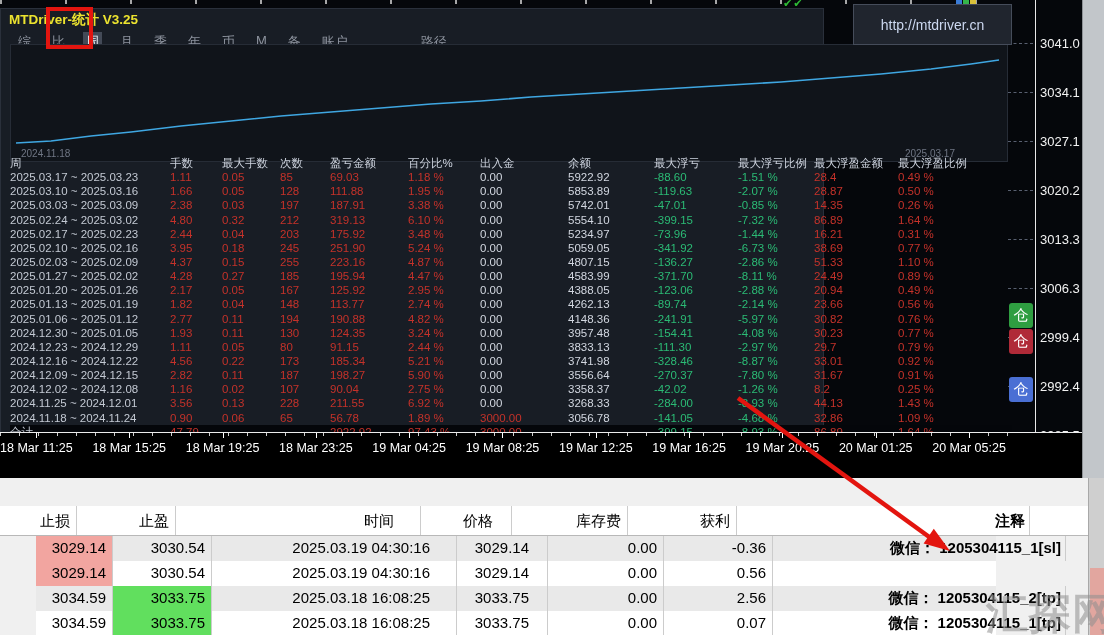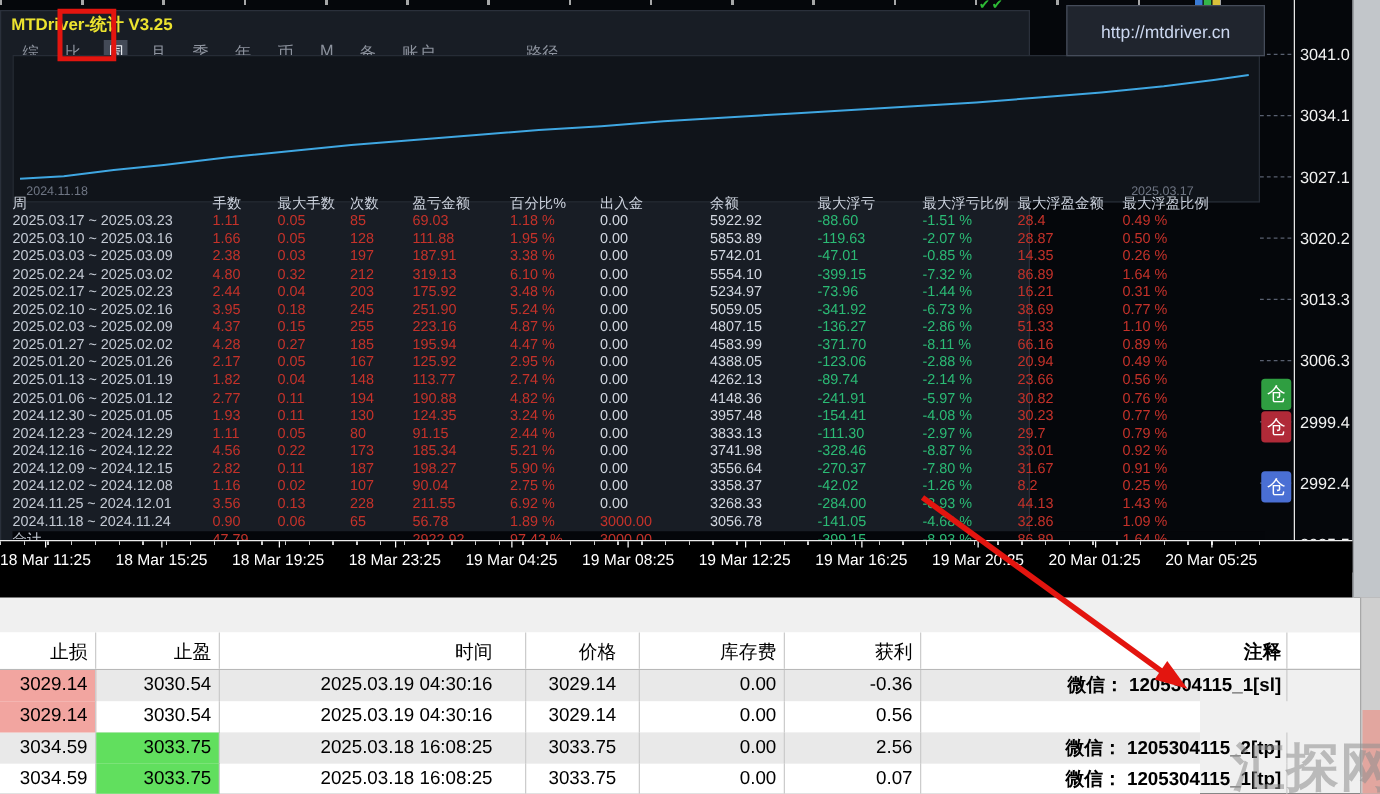--- a/index.html
+++ b/index.html
@@ -63,21 +63,21 @@
   .bottom { position:absolute; left:0; top:478px; width:1104px; height:157px; background:#f0f0f0; color:#000; }
   .trades-header { position:absolute; left:0; top:28px; width:1088px; height:30px; background:#fff; border-bottom:1px solid #b8b8b8; }
   .trow { display:grid; grid-template-columns:77px 99px 245px 91px 116px 109px 293px 58px; width:960px; height:25px; font-size:15px; }
   .trow > div { border-right:1px solid #cccccc; text-align:right; padding:3px 6px 0 0; white-space:nowrap; overflow:hidden; }
   .trow > div.cell-time { padding-right:26px; }
   .trow > div.cell-price { padding-right:18px; }
   .trow > div.cell-comment { padding-right:4px;font-weight:bold; }
   .trow > div.cell-filler { border-right:none; }
   .trades-header .trow { height:29px; background:#fff; }
   .trades-header .trow > div { padding-top:6px; }
-  .trades-rows { position:absolute; left:0; top:58px; width:1088px; }
+  .trades-rows { position:absolute; left:0; top:58px; width:1088px;padding-left:36px; }
   .trow.r-even { background:#e9e9e9; }
   .trow.r-odd { background:#ffffff; }
   .hl-sl { background:#f2a5a0; }
   .hl-tp { background:#61df5e; }
 
   .vscroll { position:absolute; left:1088px; top:0; width:16px; height:157px; background:#cfcfcf; border-left:1px solid #a8a8a8; }
   .vscroll .thumb { position:absolute; left:1px; top:90px; width:14px; height:67px; background:#e2a69f; }
 
   .watermark { position:absolute; left:986px; top:586px; font-size:42px; font-weight:bold; color:#8f8f8f; opacity:.55; z-index:30; white-space:nowrap; letter-spacing:1px; }
 
@@ -240,21 +240,21 @@
         <div class="c-date">2025.01.27 ~ 2025.02.02</div>
         <div class="c-red">4.28</div>
         <div class="c-red">0.27</div>
         <div class="c-red">185</div>
         <div class="c-red">195.94</div>
         <div class="c-red">4.47 %</div>
         <div class="c-white">0.00</div>
         <div class="c-white">4583.99</div>
         <div class="c-green">-371.70</div>
         <div class="c-green">-8.11 %</div>
-        <div class="c-red">66.16</div>
+        <div class="c-red">24.49</div>
         <div class="c-red">0.89 %</div>
       </div>
       <div class="srow">
         <div class="c-date">2025.01.20 ~ 2025.01.26</div>
         <div class="c-red">2.17</div>
         <div class="c-red">0.05</div>
         <div class="c-red">167</div>
         <div class="c-red">125.92</div>
         <div class="c-red">2.95 %</div>
         <div class="c-white">0.00</div>

